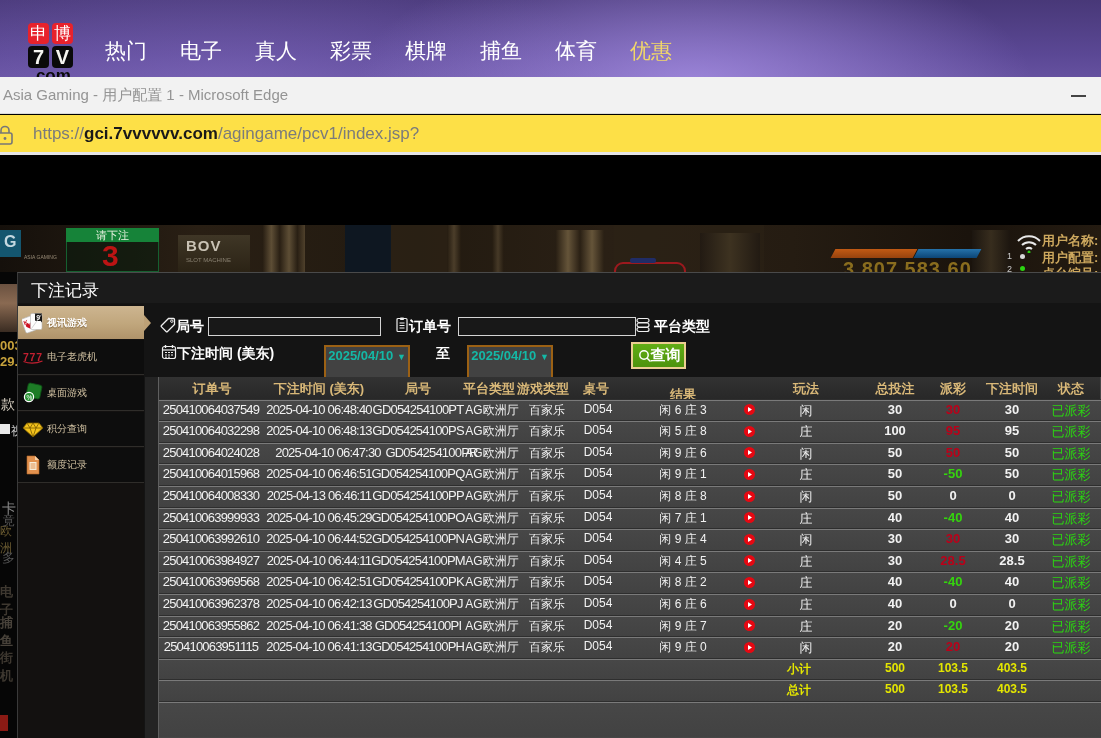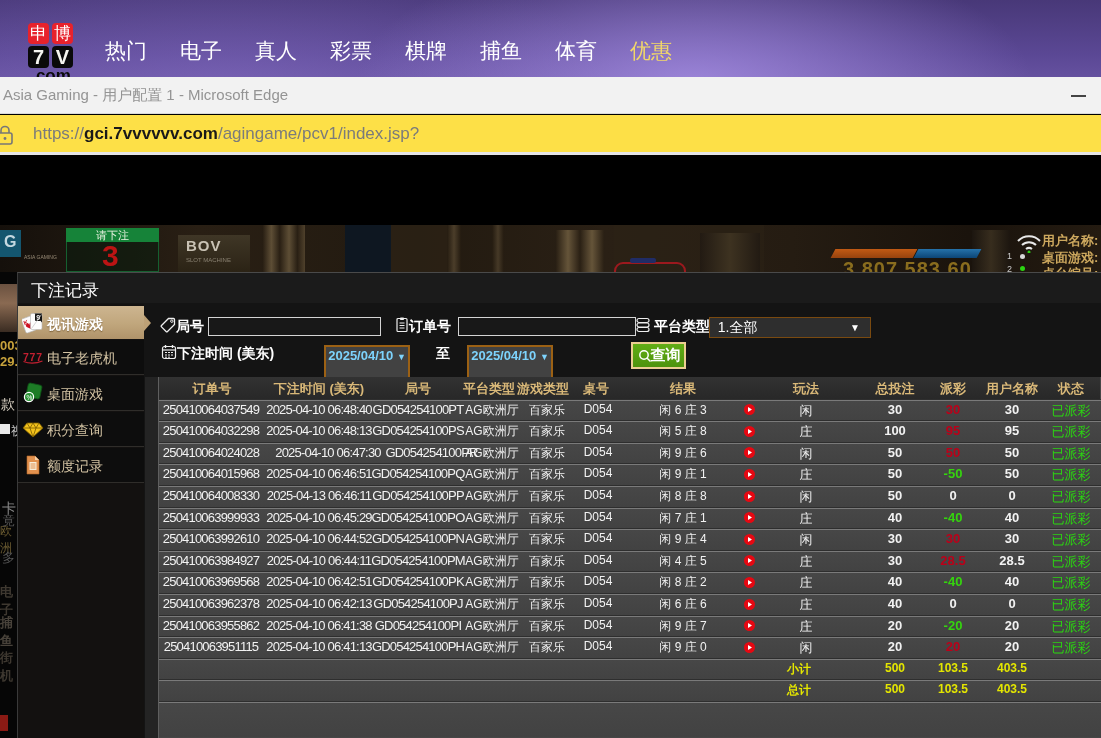--- a/index.html
+++ b/index.html
@@ -34,32 +34,32 @@
 #strip { left:0; top:225px; width:1101px; height:47px; background:linear-gradient(to right,#15100b,#291f14 18%,#221a10 38%,#2a2015 55%,#251c12 72%,#1a130c 88%,#241b11); overflow:hidden; }
 
 
 #panel { left:17px; top:272px; width:1084px; height:466px; background:#141414; border-top:1px solid #4a4a4a; border-left:1px solid #3a3a3a; }
 #ptitle { position:absolute; left:0; top:0; width:1084px; height:30px; background:#1b1b1b; }
 #ptitle span { position:absolute; left:13px; top:6px; color:#fff; font-size:17px; }
 
 
 #sidebar { position:absolute; left:0; top:31px; width:126px; height:435px; background:#131110; z-index:5; }
 .tab { position:absolute; left:0; width:126px; height:35px; background:#0d0d0d; border-bottom:1px solid #2f2d2a; }
-.tab .txt { position:absolute; left:29px; top:10px; font-size:14px; color:#d3c3a3; }
+.tab .txt { position:absolute; left:29px; top:10px; font-size:10px; color:#d3c3a3; }
 #tab1 { background:linear-gradient(to bottom,#cdb590,#c0a67c 55%,#b0936a); border-bottom:none; }
 #tab1 .txt { color:#fff; font-weight:bold; text-shadow:0 1px 1px rgba(90,60,20,.6); }
 #tab1 .arrow { position:absolute; left:126px; top:9px; width:0; height:0; border-left:7px solid #bda176; border-top:8px solid transparent; border-bottom:8px solid transparent; }
 .ticon { position:absolute; left:4px; top:6px; width:22px; height:22px; }
 
 
 #search { position:absolute; left:127px; top:31px; width:957px; height:72px; background:#141414; }
 .slabel { position:absolute; color:#fff; font-size:14px; font-weight:bold; white-space:nowrap; }
 .sicon  { position:absolute; width:16px; height:16px; }
 .sinput { position:absolute; height:19px; background:#181818; border:1px solid #d4d4d4; }
-.dsel { position:absolute; width:86px; height:38px; background:#424242; border:2px solid #9c6114; color:#7dd3fc; font-size:13px; font-weight:bold; text-align:center; line-height:18px; }
+.dsel { position:absolute; width:86px; height:38px; background:#424242; border:2px solid #9c6114; color:#14b8a6; font-size:13px; font-weight:bold; text-align:center; line-height:18px; }
 .dsel i { font-style:normal; font-size:9px; }
 #psel { position:absolute; left:564px; top:13px; width:162px; height:21px; background:#2e2e2e; border:1px solid #7a4a10; color:#fff; font-size:14px; line-height:19px; }
 #qbtn { position:absolute; left:486px; top:38px; width:55px; height:27px; background:linear-gradient(#61ad15,#4e930d); border:2px solid #ecce92; color:#fff; font-size:15px; font-weight:bold; text-align:center; line-height:22px; }
 
 
 #tbl { position:absolute; left:140px; top:104px; width:944px; height:362px; background:#464646; border-left:1px solid #5f5f5f; }
 .trh { position:absolute; left:0; top:0; width:941px; height:22px; background:linear-gradient(#323232,#282828); }
 .trh div { position:absolute; top:3px; font-size:13px; font-weight:bold; color:#d9b878; transform:translateX(-50%); white-space:nowrap; }
 .tr { position:absolute; left:0; width:1049px; height:22px; background:linear-gradient(#7a7a7a 0,#7a7a7a 1px,#474747 1px,#424242 100%); border-top:1px solid #2e2e2e; }
 .tr div { position:absolute; top:2px; font-size:12px; color:#f2f2f2; transform:translateX(-50%); white-space:nowrap; }
@@ -146,21 +146,21 @@
           <path d="M10 16 a5 5 0 0 1 6 0"></path>
         </g>
         <circle cx="13" cy="19" r="1.5" fill="#2bd411"></circle>
       </svg>
     <div class="abs" style="left:1007px;top:26px;color:#ccc;font-size:9px;">1</div>
     <div class="abs" style="left:1020px;top:29px;width:5px;height:5px;border-radius:50%;background:#d8d8d8;"></div>
     <div class="abs" style="left:1007px;top:39px;color:#ccc;font-size:9px;">2</div>
     <div class="abs" style="left:1020px;top:41px;width:5px;height:5px;border-radius:50%;background:#2bd411;"></div>
 
     <div class="abs" style="left:1042px;top:7px;color:#cda85e;font-size:13px;font-weight:bold;">用户名称:</div>
-    <div class="abs" style="left:1042px;top:24px;color:#cda85e;font-size:13px;font-weight:bold;">桌面游戏:</div>
+    <div class="abs" style="left:1042px;top:24px;color:#cda85e;font-size:13px;font-weight:bold;">用户配置:</div>
     <div class="abs" style="left:1042px;top:40px;color:#cda85e;font-size:13px;font-weight:bold;">桌台编号:</div>
   </div>
 
   <div class="abs" style="left:0;top:272px;width:17px;height:466px;background:#060606;overflow:hidden;">
     <div class="abs" style="left:0;top:12px;width:17px;height:48px;background:linear-gradient(#6a5140,#8a6a52 40%,#3a2c22);"></div>
     <div class="abs" style="left:0;top:66px;color:#c8a33c;font-size:13px;font-weight:bold;">003</div>
     <div class="abs" style="left:0;top:82px;color:#c8a33c;font-size:13px;font-weight:bold;">29.</div>
     <div class="abs" style="left:1px;top:124px;color:#d8d0c2;font-size:14px;">款</div>
     <div class="abs" style="left:0;top:152px;width:10px;height:10px;background:#e8e8e8;"></div>
     <div class="abs" style="left:11px;top:151px;color:#cccccc;font-size:12px;">视</div>
@@ -244,21 +244,20 @@
       <div class="slabel" style="left:264px;top:14px;">订单号</div>
       <div class="sinput" style="left:313px;top:13px;width:178px;"></div>
       <svg class="sicon" style="left:490px;top:13px;" viewBox="0 0 16 16">
           <g fill="none" stroke="#eee" stroke-width="1.2">
             <rect x="2" y="1.5" width="12" height="4" rx="2"></rect>
             <rect x="2" y="6" width="12" height="4" rx="2"></rect>
             <rect x="2" y="10.5" width="12" height="4" rx="2"></rect>
           </g>
         </svg>
       <div class="slabel" style="left:509px;top:14px;">平台类型</div>
-      <div id="psel">&nbsp;&nbsp;1.全部<span style="position:absolute;right:10px;top:0px;font-size:10px;">▼</span></div>
 
       <svg class="sicon" style="left:16px;top:40px;" viewBox="0 0 16 16">
           <rect x="1.5" y="2.5" width="13" height="12" rx="2" fill="none" stroke="#eee" stroke-width="1.2"></rect>
           <path d="M1.5 6 h13" stroke="#eee" stroke-width="1.2"></path>
           <path d="M4.5 1 v3 M11.5 1 v3" stroke="#eee" stroke-width="1.4"></path>
           <path d="M4 8.5 h2 M7 8.5 h2 M10 8.5 h2 M4 11 h2 M7 11 h2 M10 11 h2 M4 13.2 h2 M7 13.2 h2" stroke="#eee" stroke-width="1"></path>
         </svg>
       <div class="slabel" style="left:32px;top:41px;">下注时间 (美东)</div>
       <div class="dsel" style="left:179px;top:41px;">2025/04/10 <i>▼</i></div>
       <div class="slabel" style="left:291px;top:41px;">至</div>
@@ -270,25 +269,25 @@
     </div>
     <div style="position:absolute;left:127px;top:104px;width:13px;height:362px;background:#242424;"></div>
     <div id="tbl">
       <div class="trh">
         <div style="left:53px;">订单号</div>
           <div style="left:160px;">下注时间 (美东)</div>
           <div style="left:259px;">局号</div>
         <div style="left:330px;">平台类型</div>
           <div style="left:384px;">游戏类型</div>
           <div style="left:437px;">桌号</div>
-        <div style="left:524px;">结果</div>
+        <div style="left:524px;margin-top:6px;">结果</div>
           <div style="left:647px;">玩法</div>
           <div style="left:736px;">总投注</div>
         <div style="left:794px;">派彩</div>
-          <div style="left:853px;">用户名称</div>
+          <div style="left:853px;">下注时间</div>
           <div style="left:912px;">状态</div>
       </div>
       <div class="tr" style="top:21.6px;">
         <div class="n" style="left:52px;">250410064037549</div>
           <div class="n" style="left:160px;">2025-04-10 06:48:40</div>
           <div class="n" style="left:259px;">GD054254100PT</div>
         <div style="left:333px;">AG欧洲厅</div>
           <div style="left:388px;">百家乐</div>
           <div style="left:439px;">D054</div>
         <div style="left:524px;">闲 6 庄 3</div>

